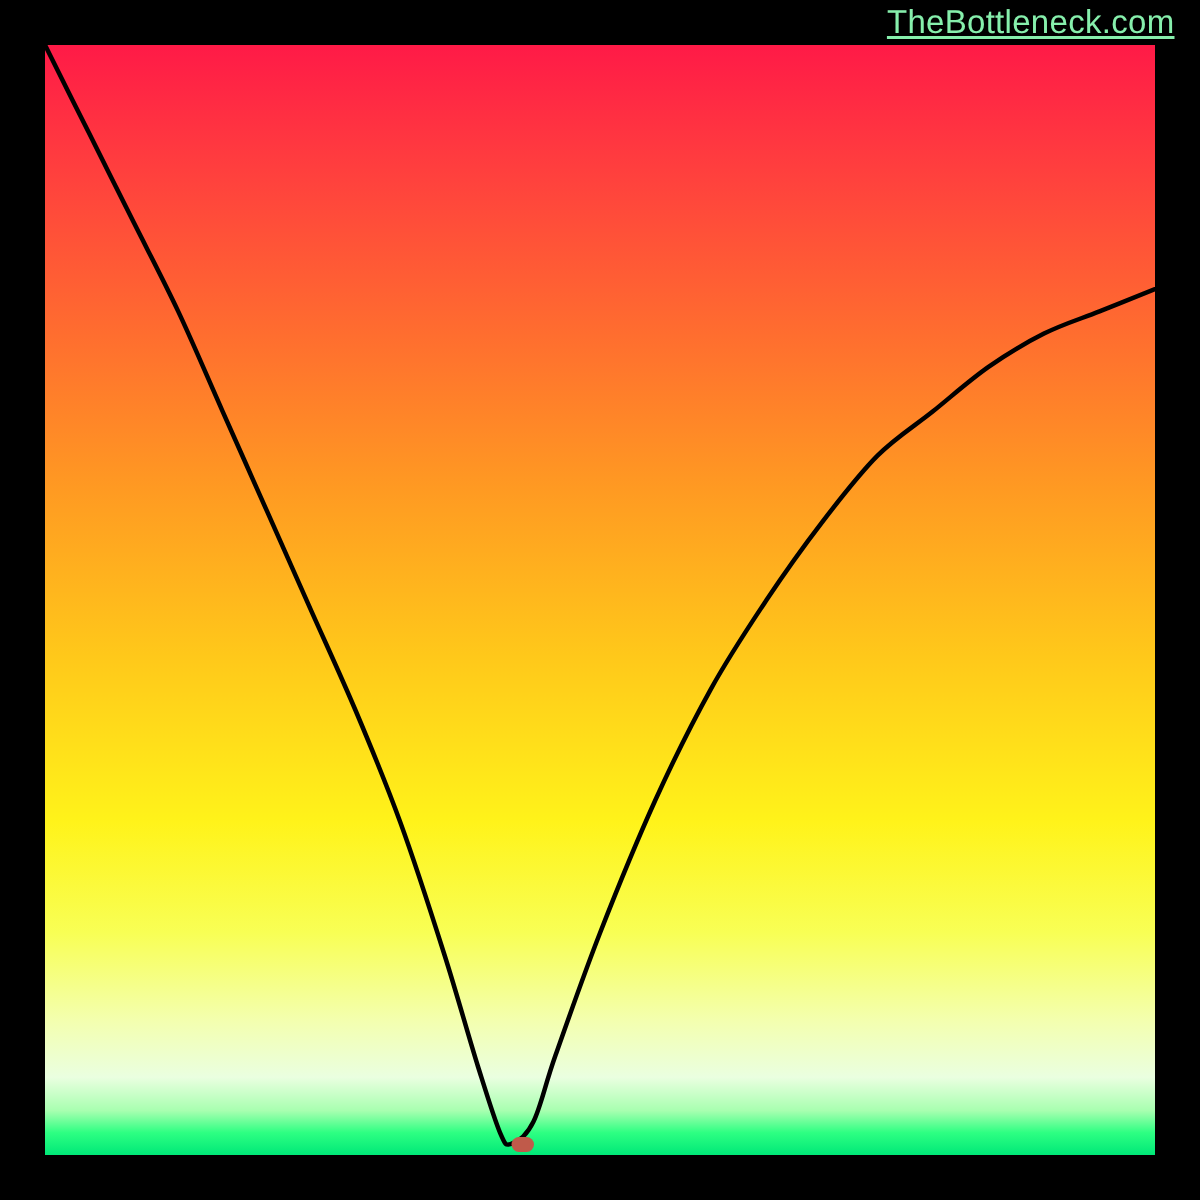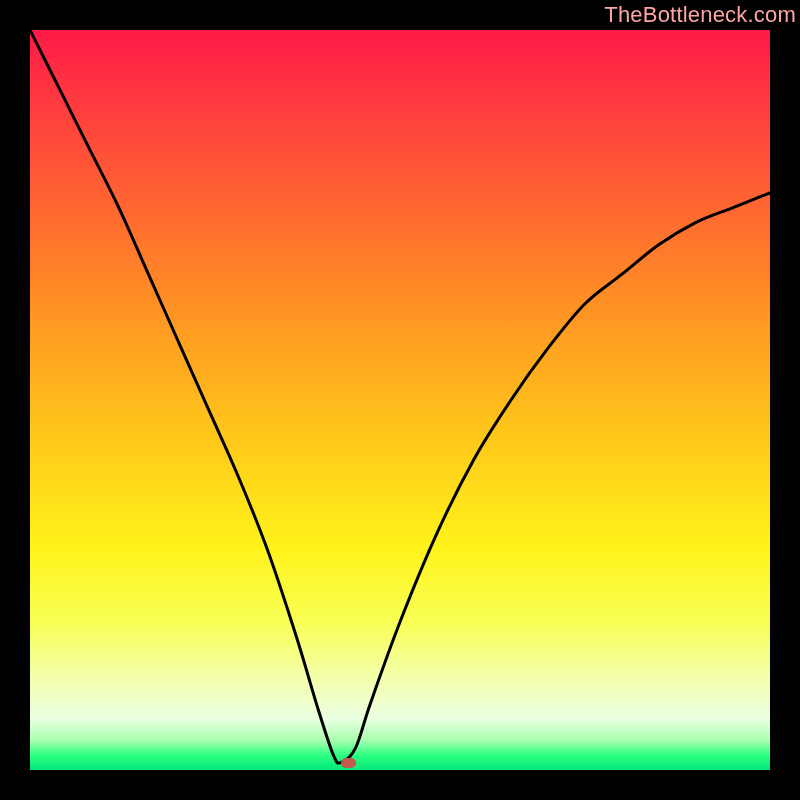--- a/index.html
+++ b/index.html
@@ -15,25 +15,26 @@
     position: absolute;
     left: 0;
     top: 0;
     width: 800px;
     height: 800px;
     background: #000;
   }
   .watermark {
     position: absolute;
     top: 2px;
-    right: 4px;
-    color: #fca5a5;
+    right: 17px;
+    color: #86efac;
     font-size: 22px;
     letter-spacing: 0.2px;
     font-weight: 400;
+    text-decoration: underline;
   }
   .plot {
     position: absolute;
     left: 30px;
     top: 30px;
     width: 740px;
     height: 740px;
   }
   .gradient {
     position: absolute;

